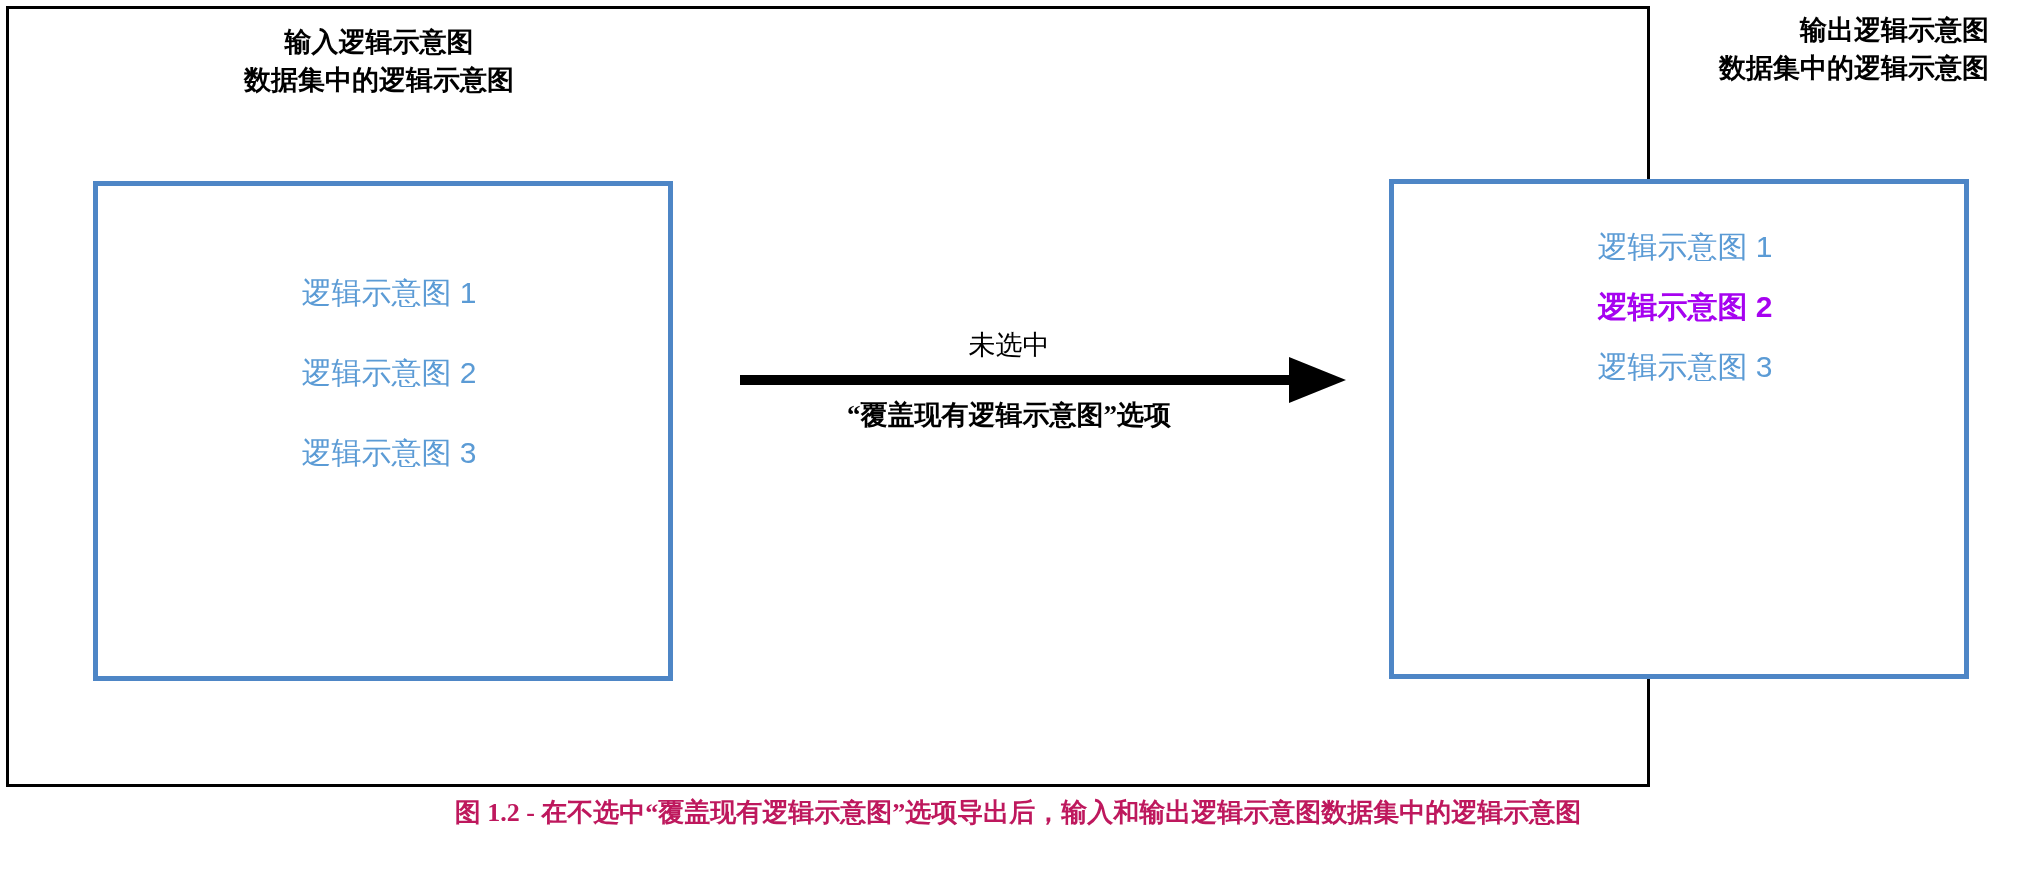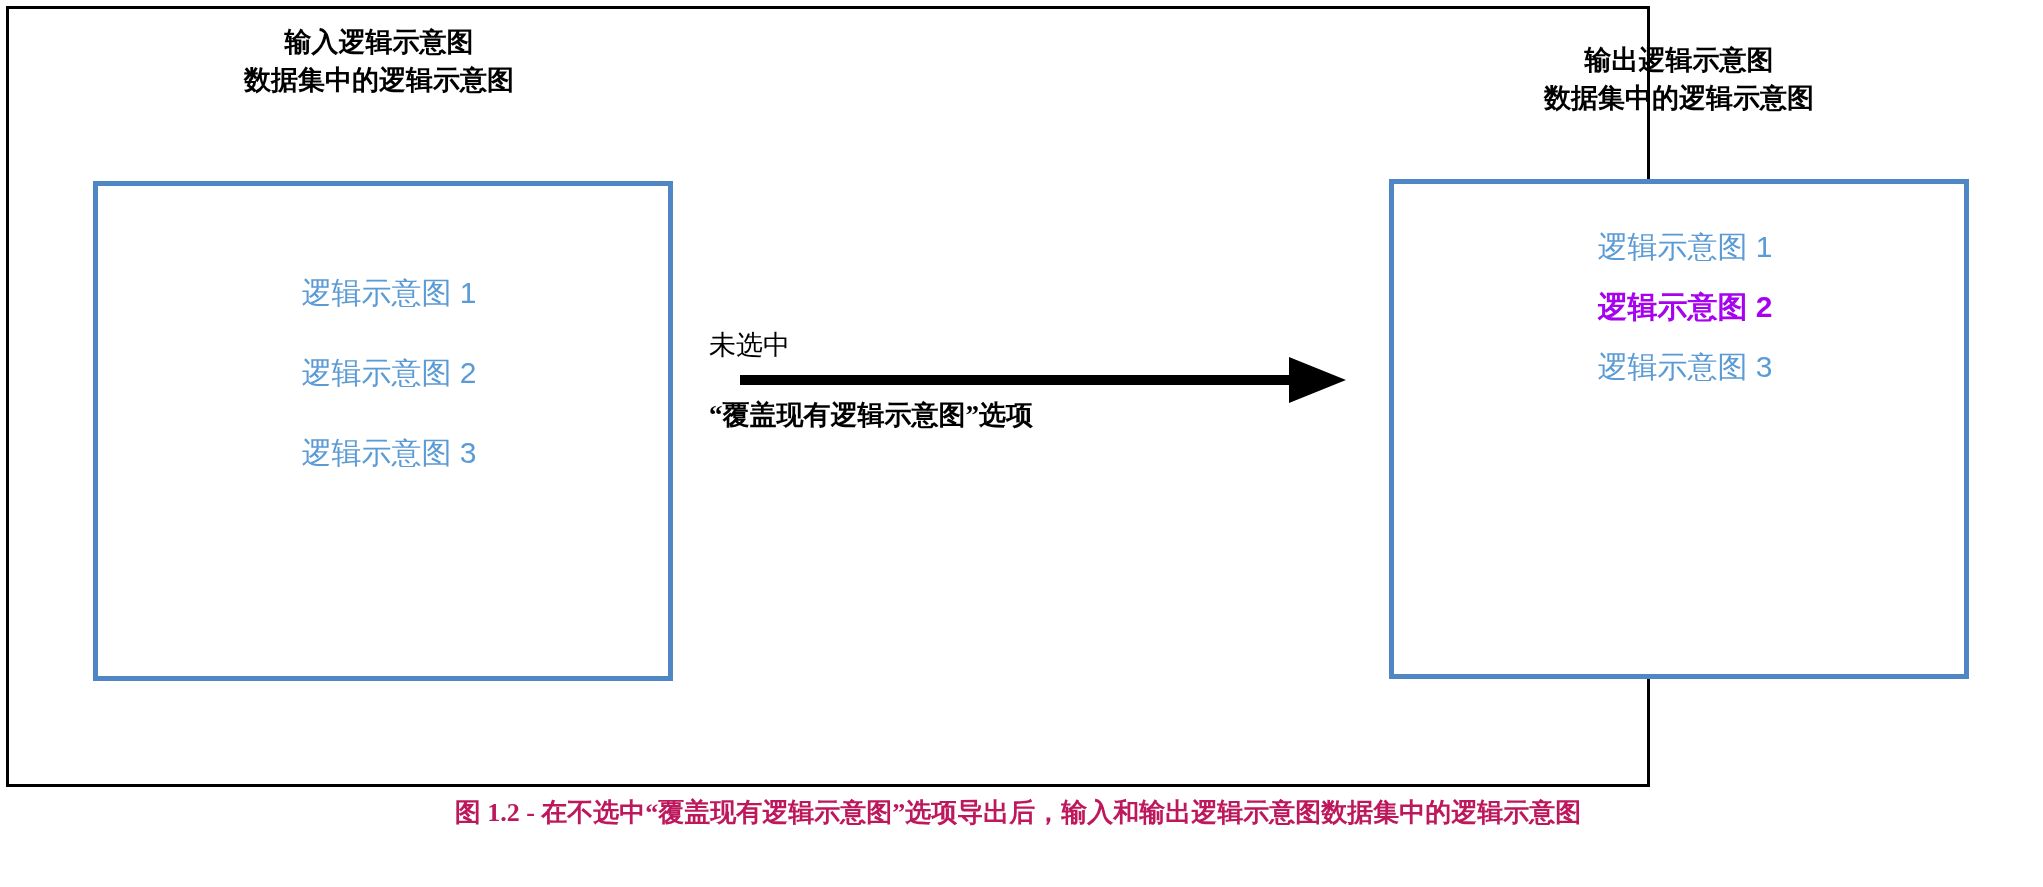--- a/index.html
+++ b/index.html
@@ -45,22 +45,23 @@
     color: #000000;
     white-space: nowrap;
   }
   #input-heading {
     left: 60px;
     top: 14px;
     width: 620px;
   }
   #output-heading {
     left: 1360px;
-    top: 32px;
+    top: 2px;
     width: 620px;
+    text-align: right;
   }
   .panel-heading .hl {
     display: block;
   }
 
   
   .dataset-box {
     position: absolute;
     border: 5px solid #4E86C6;
     box-sizing: border-box;
@@ -131,21 +132,21 @@
     width: 0;
     height: 0;
     border-top: 23px solid transparent;
     border-bottom: 23px solid transparent;
     border-left: 57px solid #000000;
   }
   .arrow-label {
     position: absolute;
     left: 0;
     width: 600px;
-    text-align: left;
+    text-align: center;
     font-family: "Liberation Serif", "DejaVu Serif", serif;
     font-size: 27px;
     line-height: 32px;
     color: #000000;
     white-space: nowrap;
   }
   #arrow-label-top { top: 20px; }
   #arrow-label-bottom { top: 90px; font-weight: bold; }
 
   

